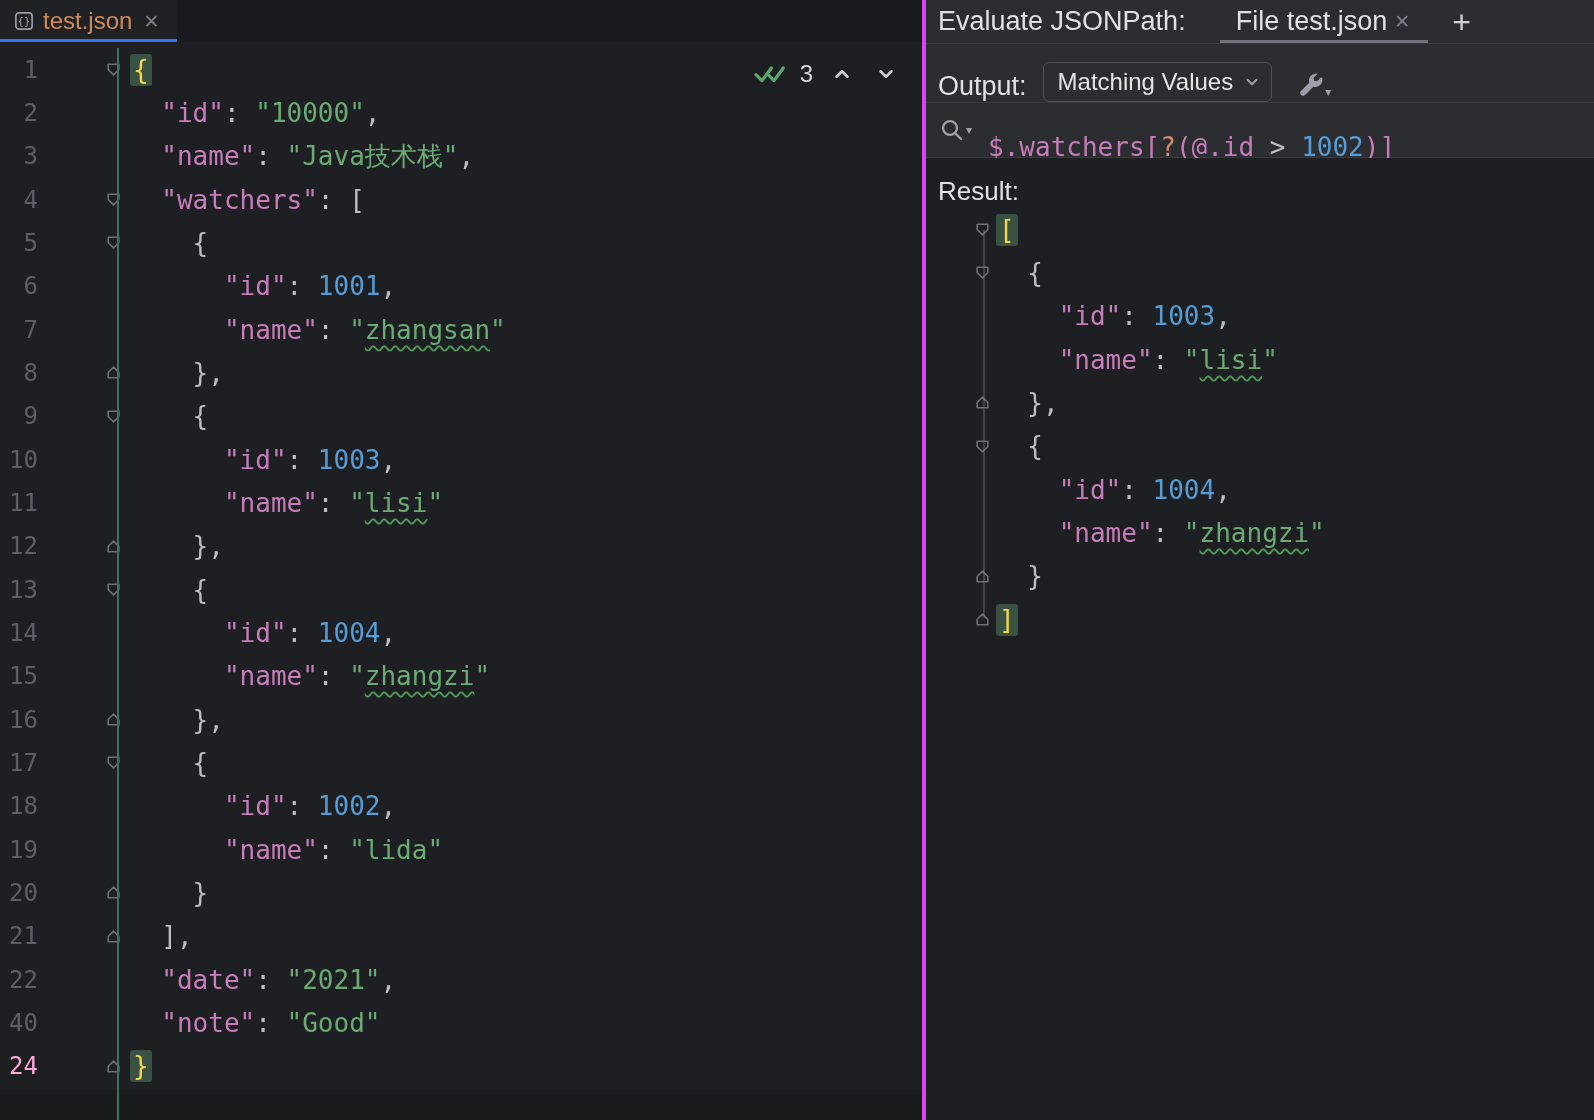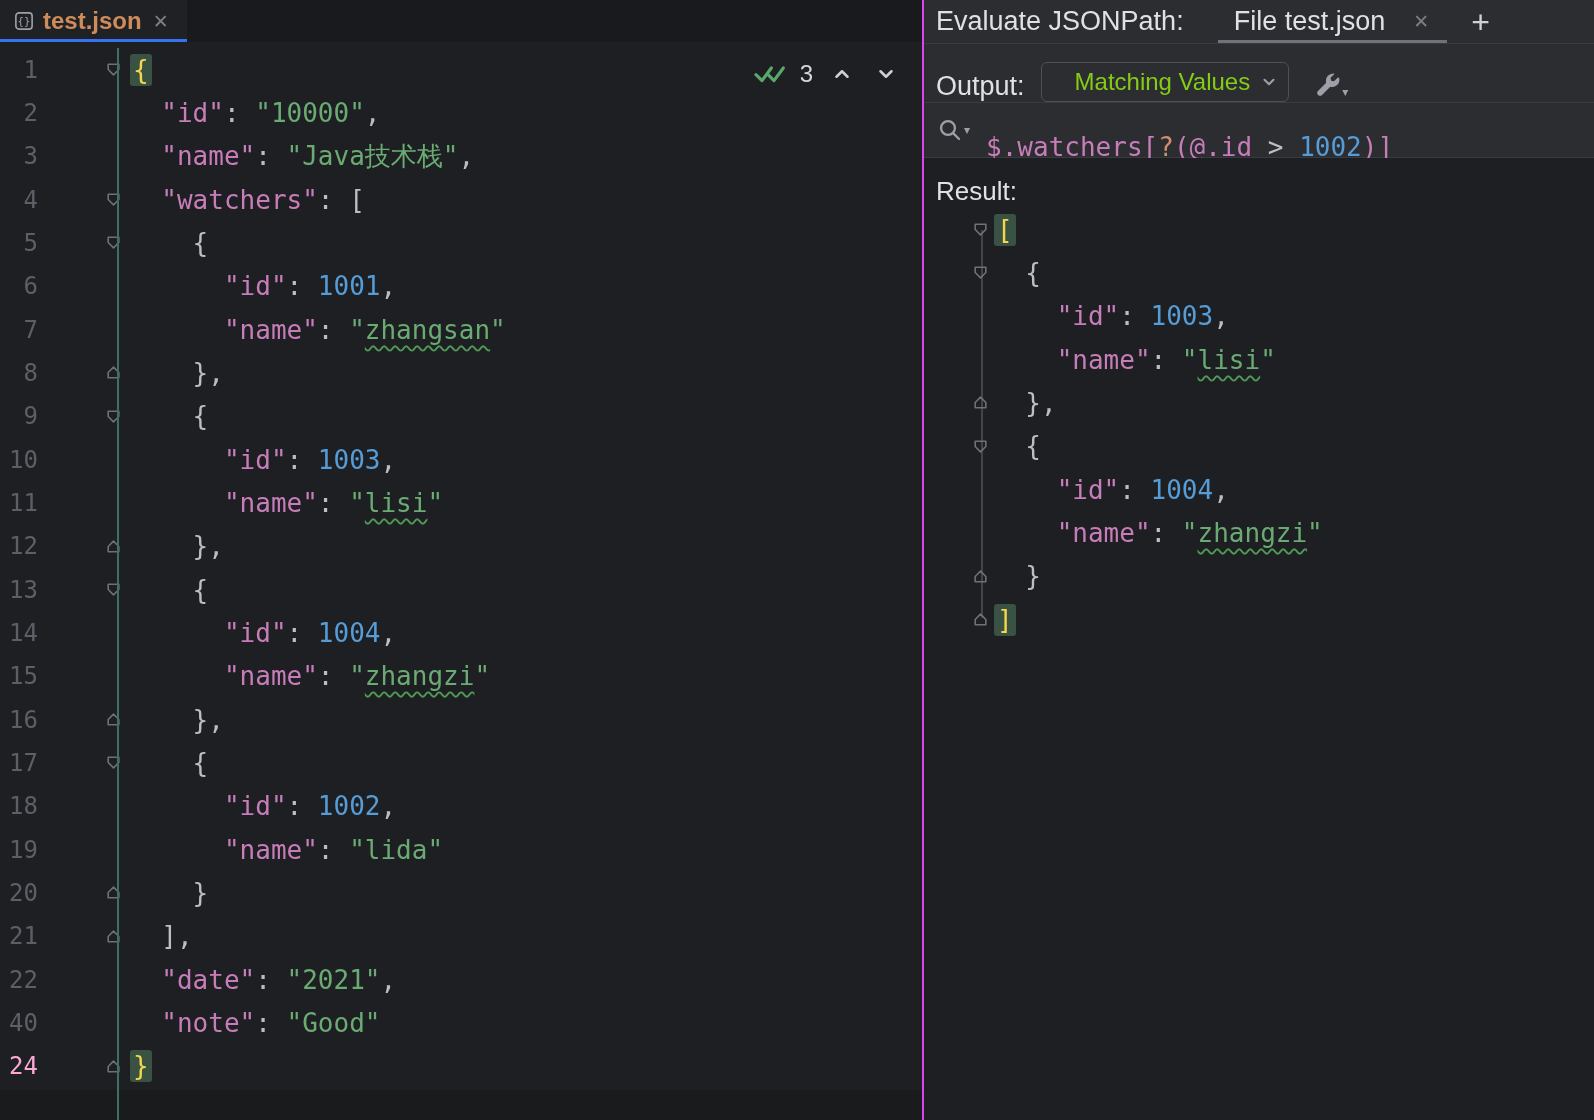--- a/index.html
+++ b/index.html
@@ -12,21 +12,21 @@
   .app { display:flex; width:100%; height:100%; }
 
   
   .editor-pane { width:922px; flex:none; position:relative; background:#1e1f22; }
   .tabbar { height:42px; background:#191a1d; display:flex; align-items:stretch; }
   .tab {
     display:flex; align-items:center; gap:9px; padding:0 16px 0 14px;
     background:#1f2124; position:relative; cursor:default;
   }
   .tab-underline { position:absolute; left:0; right:0; bottom:0; height:3px; background:#3574f0; }
-  .tab-title { color:#d08b5b; font-size:24px;font-weight:bold; }
+  .tab-title { color:#d08b5b; font-size:24px; }
   .close-x { color:#7a7e87; font-size:19px; line-height:1; padding:2px; }
 
   .editor-lines { padding-top:6px; position:relative; z-index:1; }
   .line { height:43.33px; display:flex; align-items:center; white-space:pre; }
   .ln {
     width:38px; flex:none; text-align:right;
     font-family:"DejaVu Sans Mono", monospace; font-size:24px; color:#5c6066;
   }
   .ln.cur { color:#f9a8d4; }
   .gut { width:62px; flex:none; }
@@ -47,44 +47,44 @@
   .editor-bottom-strip { position:absolute; left:0; bottom:0; width:100%; height:30px; background:#1a1b1d; z-index:0; }
 
   .occ {
     position:absolute; top:56px; right:17px; height:36px; z-index:3;
     display:flex; align-items:center; gap:14px; background:#1e1f22; padding:0 4px;
   }
   .occ-count { color:#d5d7dd; font-size:24px; }
   .occ-btn { display:flex; align-items:center; justify-content:center; width:30px; height:30px; border-radius:4px; }
 
   
-  .panel { flex:1; background:#1e1f22; border-left:2px solid #d946ef; display:flex; flex-direction:column; }
+  .panel { flex:1; background:#1e1f22; border-left:4px solid #d946ef; display:flex; flex-direction:column; }
   .panel-header {
     height:44px; background:#2b2d30; border-bottom:1px solid #393b40;
     display:flex; align-items:center; padding:0 12px; flex:none;
   }
   .panel-title { font-size:27px; color:#dfe1e5; }
   .panel-tab {
-    margin-left:34px; height:100%; display:flex; align-items:center; gap:26px;
+    margin-left:34px; height:100%; display:flex; align-items:center; gap:5px;
     padding:0 16px; position:relative;
   }
   .panel-tab-title { font-size:27px; color:#dfe1e5; }
   .panel-tab-underline { position:absolute; left:0; right:0; bottom:0; height:3px; background:#6e727b; }
   .plus-btn { margin-left:16px; color:#cfd1d6; font-size:32px; line-height:1; padding:0 8px; }
 
   .output-row {
     height:58px; background:#2b2d30; display:flex; align-items:flex-end; padding:0 12px; flex:none;
   }
   .output-label { font-size:27px; }
   .combo {
     margin-left:16px; height:40px; min-width:216px; border:1px solid #4e5157; border-radius:6px;
     background:#2b2d30; display:flex; align-items:center; justify-content:space-between;
     padding:0 10px 0 14px; gap:10px;
   }
-  .combo-value { font-size:24px; color:#84cc16;margin-left:19px; }
+  .combo-value { font-size:24px; color:#e5e5e5; }
   .wrench-btn { margin-left:22px; display:flex; align-items:flex-end; gap:1px; padding:4px; }
   .tiny-caret { color:#9da0a8; font-size:12px; line-height:1; }
 
   .search-row {
     height:56px; background:#2b2d30; border-top:1px solid #393b40; border-bottom:1px solid #393b40;
     display:flex; align-items:center; padding:0 12px; flex:none;
   }
   .search-icon-wrap { display:flex; align-items:center; gap:2px; padding:2px; }
   .jsonpath-expr { margin-left:14px;margin-top:33px; }
 

